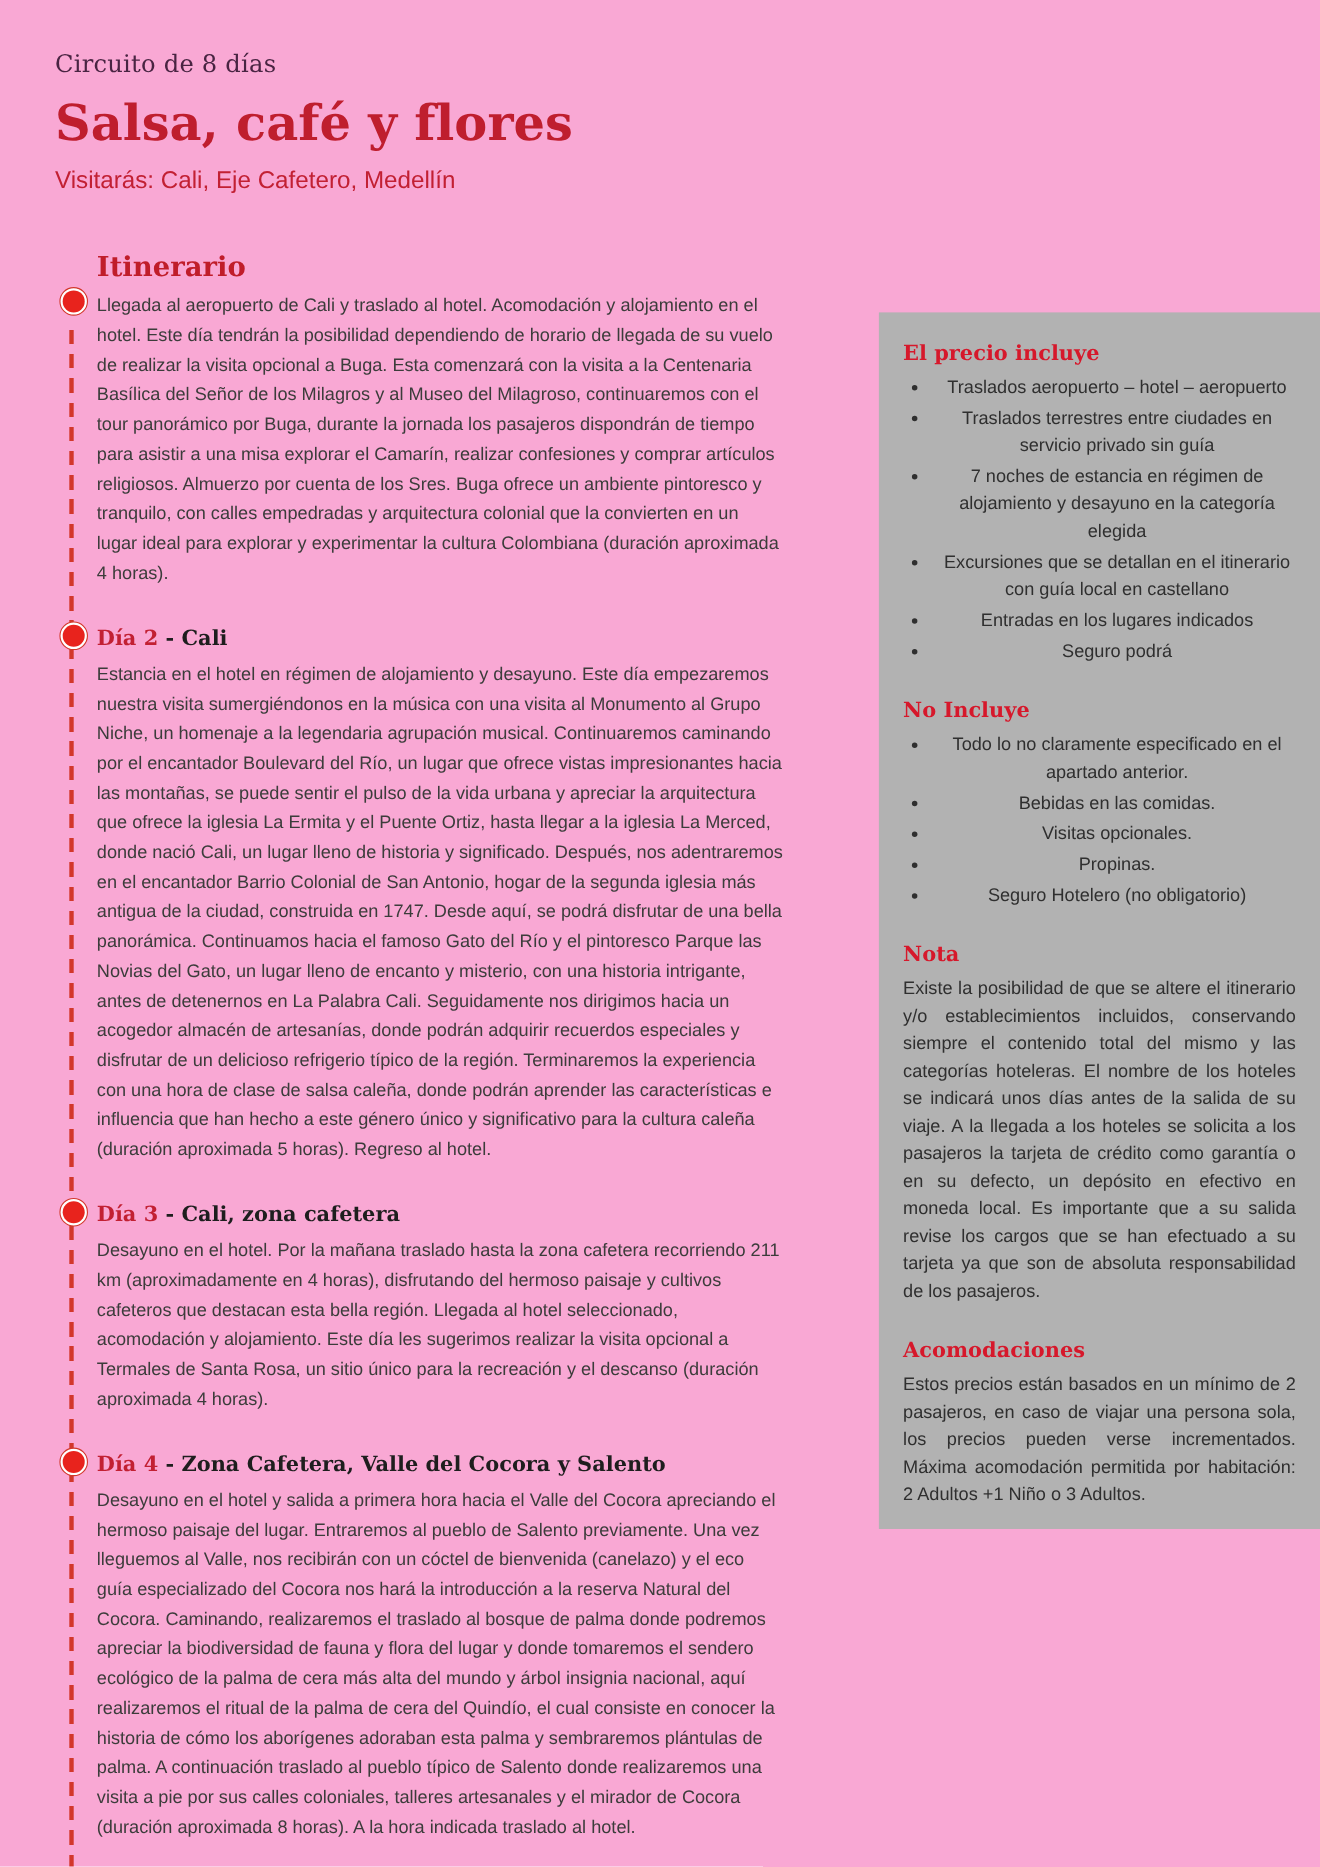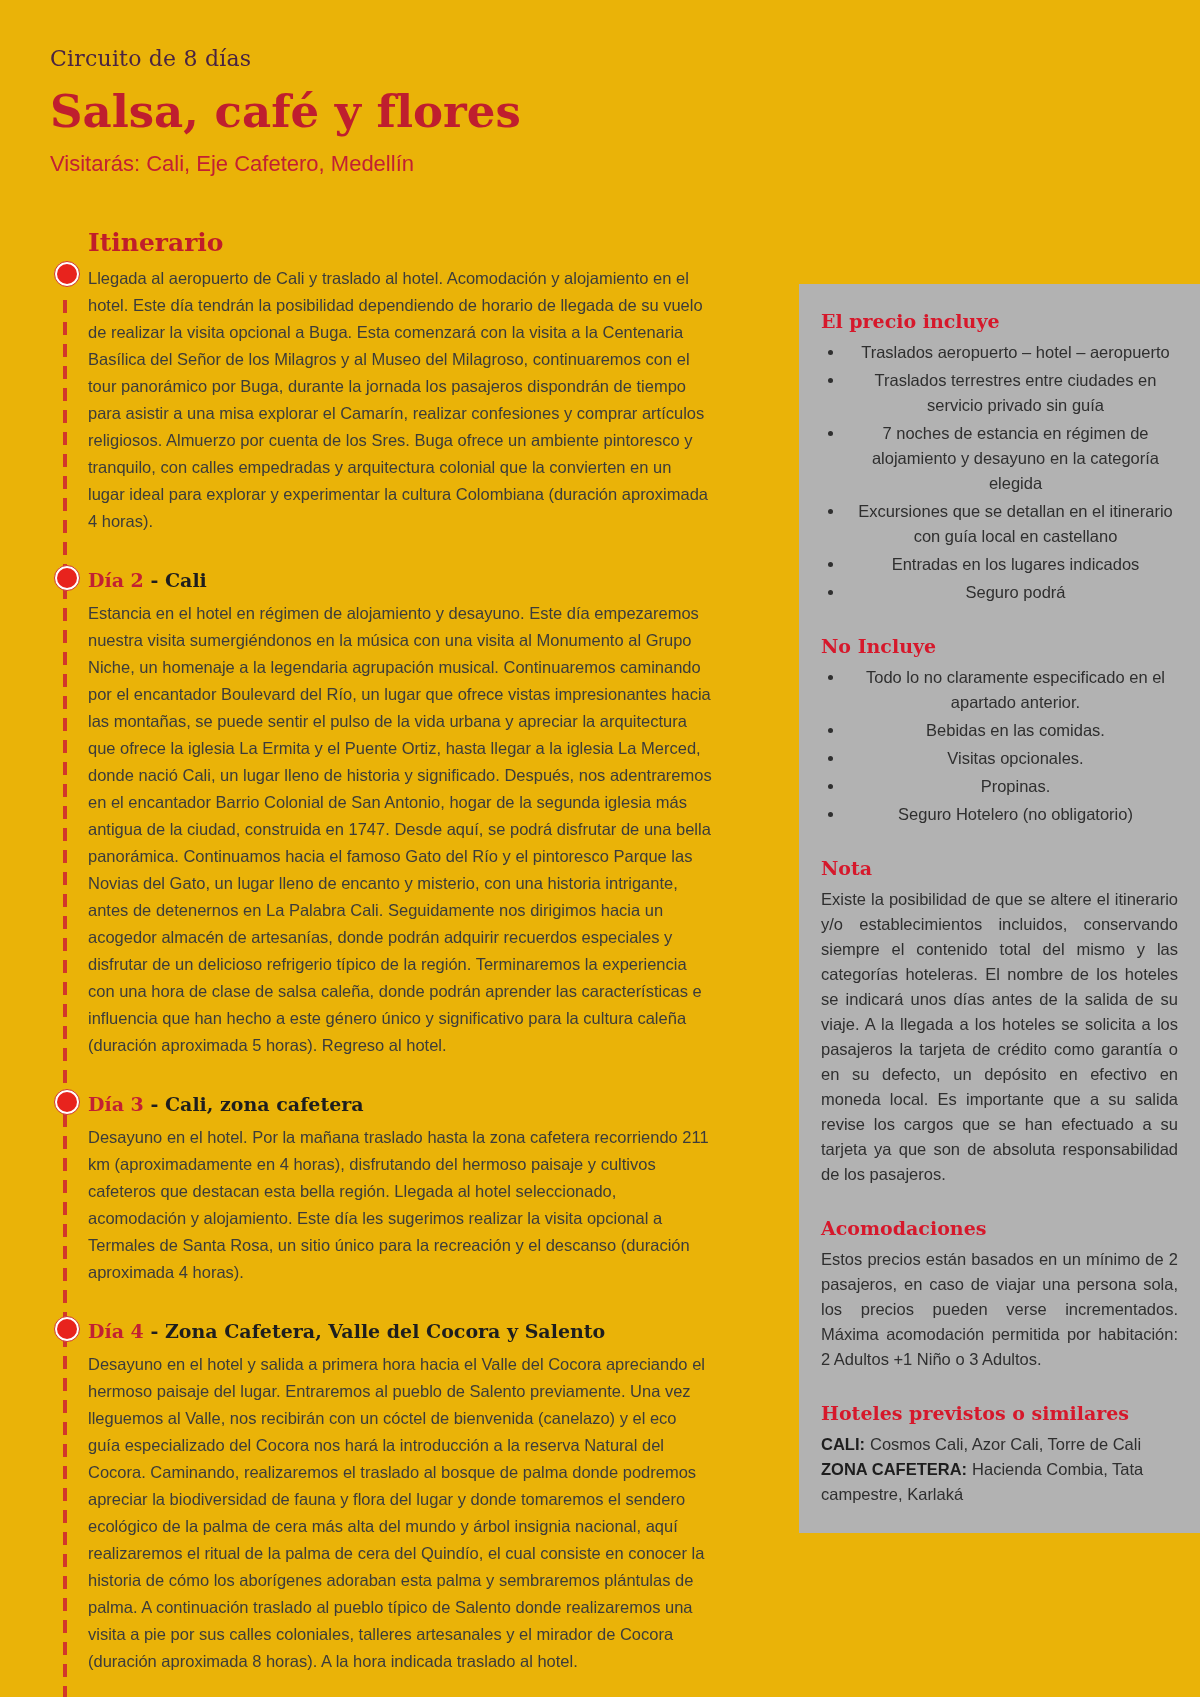--- a/index.html
+++ b/index.html
@@ -1,20 +1,20 @@
 <!DOCTYPE html>
 <html lang="es"><head>
 <meta charset="utf-8">
 <style>
   * { margin:0; padding:0; box-sizing:border-box; }
   html,body { background:#ffffff; }
   .page {
     position:relative;
     width:1200px; height:1697px;
-    background:#eab308;
+    background:#f9a8d4;
     overflow:hidden;
     font-family:"Liberation Sans", sans-serif;
     color:#3c3c3b;
   }
   
   .header { padding:46px 0 0 50px; }
   .kicker {
     font-family:"DejaVu Serif", serif;
     font-size:22px; font-weight:400; color:#492442;
     letter-spacing:0.2px;
@@ -53,21 +53,21 @@
   }
   .marker {
     position:absolute; left:-34px; top:-4px;
     width:26px; height:26px; border:1px solid #d2372b; border-radius:50%;
     display:flex; align-items:center; justify-content:center;
     background:#ffffff;
   }
   .marker-dot { width:20px; height:20px; border-radius:50%; background:#e8231d; }
   
   .sidebar {
-    position:absolute; left:799px; top:284px; width:401px; height:1249px;
+    position:absolute; left:799px; top:284px; width:401px; height:1106px;
     background:#b2b2b2; padding:26px 22px 24px 22px; overflow:hidden;
     color:#2f2f2f;
   }
   .sb-section { margin-bottom:30px; }
   .sb-heading {
     font-family:"DejaVu Serif", serif;
     font-size:19px; font-weight:700; color:#d6182b;
     margin-bottom:8px;
   }
   .sb-list { list-style:disc; margin-left:24px; }

